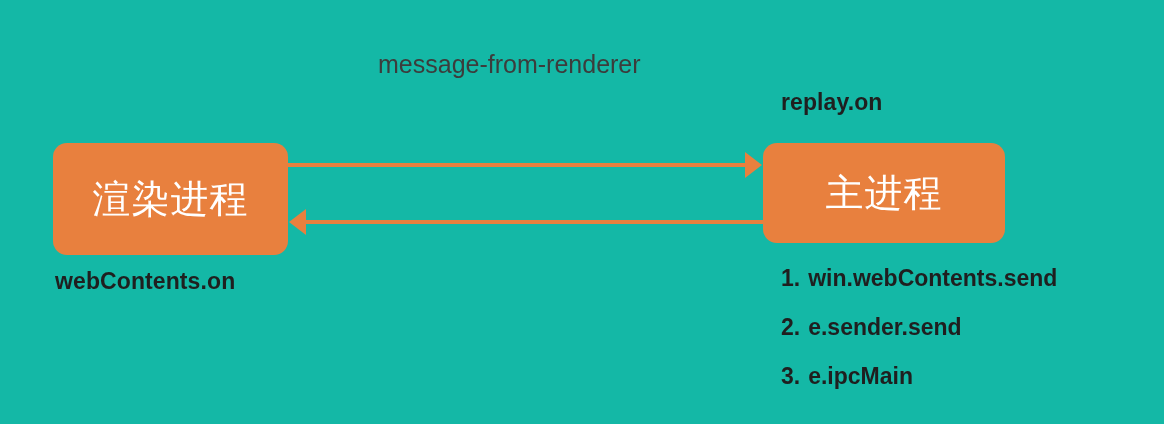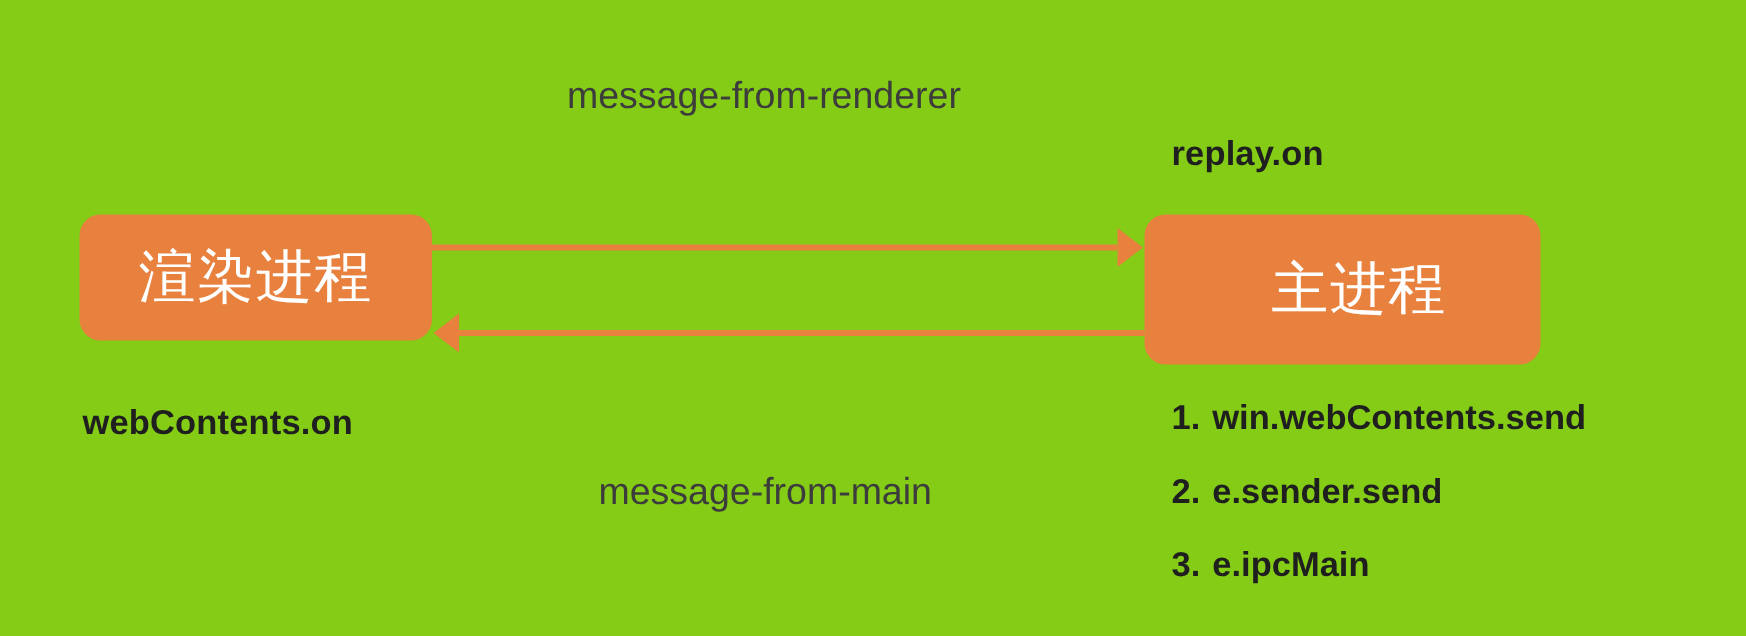--- a/index.html
+++ b/index.html
@@ -27,21 +27,21 @@
     font-size: 38px;
     font-weight: 400;
     letter-spacing: 1px;
     line-height: 1;
     user-select: none;
   }
   #renderer-box {
     left: 53px;
     top: 143px;
     width: 235px;
-    height: 84px;
+    height: 112px;
   }
   #main-box {
     left: 763px;
     top: 143px;
     width: 242px;
     height: 100px;
   }
 
   
   .api-label {
@@ -94,51 +94,50 @@
     left: 0;
     top: 0;
     width: 1164px;
     height: 424px;
     pointer-events: none;
   }
 </style>
 </head>
 <body>
 
-<div id="canvas" style="background: #84cc16;">
+<div id="canvas" style="background: #14b8a6;">
 
   <div class="channel-label" id="label-msg-from-renderer">message-from-renderer</div>
 
 
   <div class="api-label" id="label-ipcmain-on">replay.on</div>
 
   <div class="proc-box" id="renderer-box" style="background: rgb(232, 128, 62);">
     <span>渲染进程</span>
   </div>
 
-  <div class="proc-box" id="main-box" style="background: rgb(232, 128, 62); padding-left: 22px;">
+  <div class="proc-box" id="main-box" style="background: rgb(232, 128, 62);">
     <span>主进程</span>
   </div>
 
   <svg id="arrow-layer" viewBox="0 0 1164 424">
 
     <g>
       <line x1="288" y1="165" x2="745" y2="165" stroke="#e8803e" stroke-width="4"></line>
       <polygon points="745,152 762,165 745,178" fill="#e8803e"></polygon>
     </g>
 
     <g>
       <line x1="763" y1="222" x2="306" y2="222" stroke="#e8803e" stroke-width="4"></line>
       <polygon points="306,209 289,222 306,235" fill="#e8803e"></polygon>
     </g>
   </svg>
 
   <div class="api-label" id="label-ipcrenderer-on">webContents.on</div>
 
-  <div class="channel-label" id="label-msg-from-main">message-from-main</div>
 
   <ul id="reply-list">
     <li>
       <span class="reply-num">1.</span>
       <span>win.webContents.send</span>
     </li>
     <li>
       <span class="reply-num">2.</span>
       <span>e.sender.send</span>
     </li>

